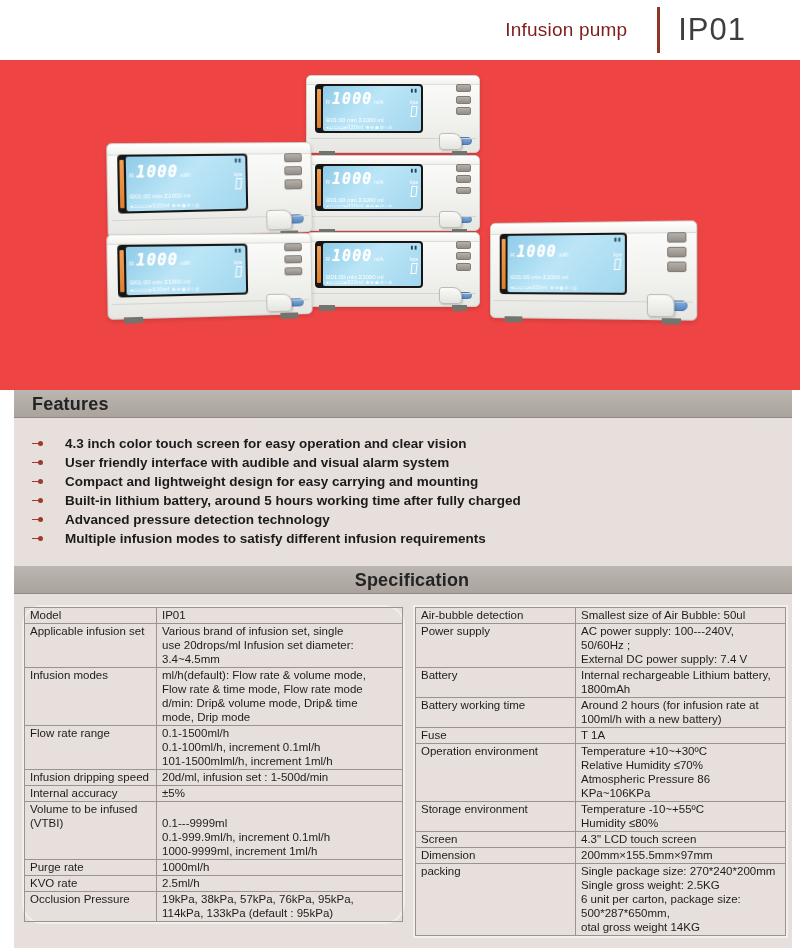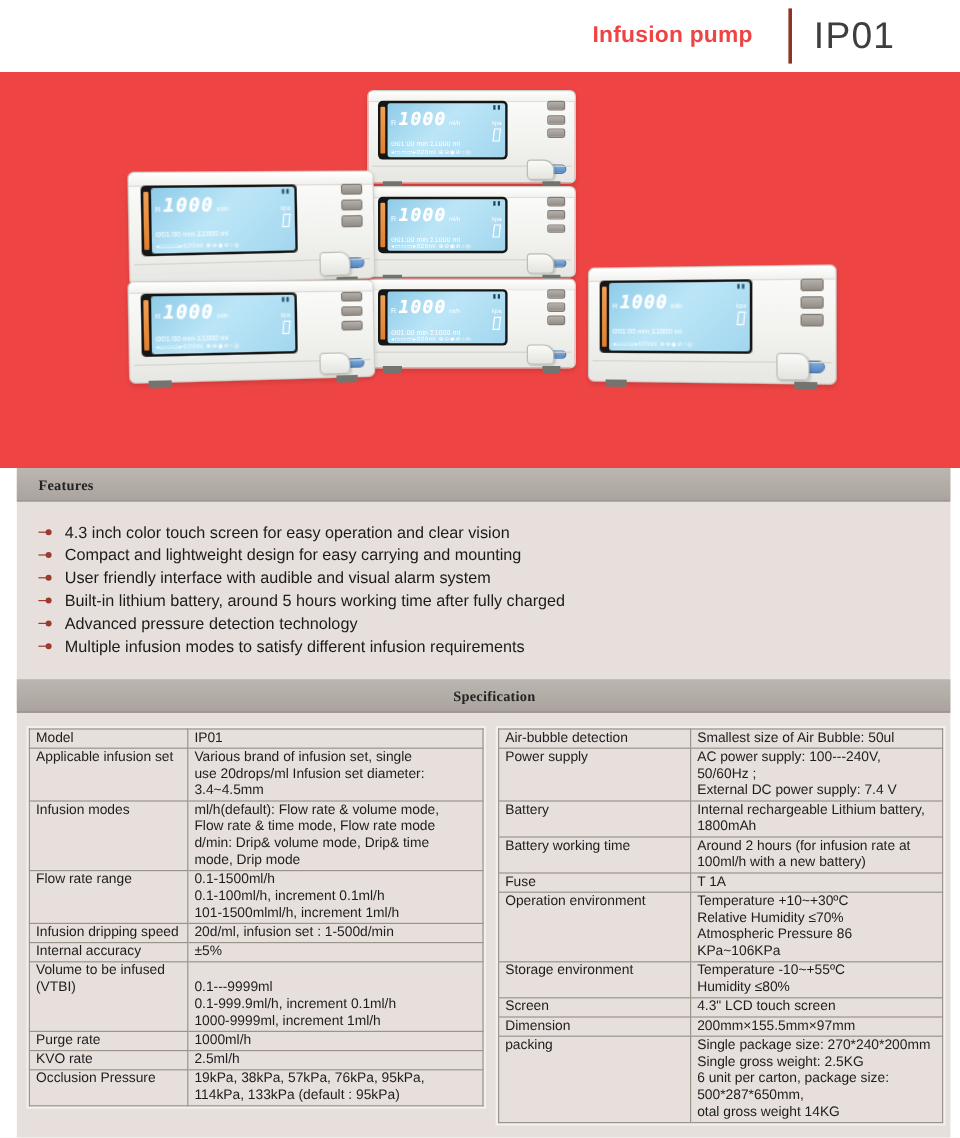--- a/index.html
+++ b/index.html
@@ -2,21 +2,21 @@
 <html><head>
 <meta charset="utf-8">
 <style>
   * { box-sizing: border-box; margin: 0; padding: 0; }
   html,body { width: 800px; height: 948px; background: #ffffff; overflow: hidden;
               font-family: "Liberation Sans", sans-serif; }
 
   
   .top-header { height: 60px; display: flex; align-items: center;
                 justify-content: flex-end; padding-right: 54px; background: #fff; }
-  .product-name { color: #ef4444; font-size: 19px; font-weight: bold; letter-spacing: .2px; }
+  .product-name { color: #7f1d1d; font-size: 19px; font-weight: normal; letter-spacing: .2px; }
   .header-divider { width: 3px; height: 46px; background: #8e3526; margin: 0 18px 0 30px; }
   .model-code { font-size: 31px; color: #3e3e3e; letter-spacing: 1px; font-weight: 400; }
 
   
   .hero { position: relative; height: 330px; background: #ef4444; }
   .pump-slot { position: absolute; }
   .pump-pos-1 { left: 306px; top: 15px;  width: 174px; height: 78px; }
   .pump-pos-2 { left: 306px; top: 95px;  width: 174px; height: 76px; }
   .pump-pos-3 { left: 306px; top: 172px; width: 174px; height: 75px; }
   .pump-pos-4 { left: 112px; top: 82px;  width: 200px; height: 90px; }
@@ -66,35 +66,35 @@
   .foot { position: absolute; bottom: -5px; height: 6px; width: 9%;
           background: #74746f; border-radius: 0 0 2px 2px; }
   .f-l { left: 7%; } .f-r { right: 7%; }
 
   
   .content-panel { margin: 0 8px 0 14px; background: #e6dfdb;
                    border-bottom: 4px solid #cbc3bd; padding-bottom: 34px; }
   .section-bar { height: 28px; display: flex; align-items: center; padding-left: 18px;
                  background: linear-gradient(#bcb6b1,#a9a29d);
                  box-shadow: inset 0 -1px 0 rgba(0,0,0,.15); }
-  .section-title { font-size: 12px; font-weight: bold; color: #242424; letter-spacing: .2px; font-family: Liberation Serif, serif; }
+  .section-title { font-size: 18px; font-weight: bold; color: #242424; letter-spacing: .2px; }
 
   .features-list { list-style: none; padding: 16px 20px 10px 18px; }
-  .features-list li { display: flex; align-items: center; gap: 11px;
-                      font-size: 13.5px; color: #1b1b1b; line-height: 19px; }
+  .features-list li { display: flex; align-items: center; gap: 22px;
+                      font-size: 13.5px; color: #1b1b1b; line-height: 19px; font-weight: bold; }
   .bullet { display: inline-flex; align-items: center; flex: 0 0 auto; }
   .b-dash { width: 7px; height: 1px; background: #9c3a2c; }
   .b-dot  { width: 5px; height: 5px; border-radius: 50%; background: #9c3a2c; margin-left: -1px; }
 
   .spec-bar { margin-top: 8px; justify-content: center; }
 
   .tables { display: flex; align-items: flex-start; gap: 12px; padding: 13px 6px 0 10px; }
   table.spec-table { border-collapse: collapse; font-size: 11.5px; color: #1d1d1d;
                      border: 1px solid #8a847e; box-shadow: 0 0 0 2px rgba(255,255,255,.5); }
-  .spec-left  { width: 380px; }
+  .spec-left  { width: 380px; border-radius: 18px; }
   .spec-right { width: 372px; }
   .spec-table th, .spec-table td { border: 1px solid #9a948d; padding: 0 5px 1px 5px;
                      font-weight: normal; text-align: left; vertical-align: top;
                      white-space: pre-line; line-height: 14px; }
   .spec-left  th { width: 132px; }
   .spec-right th { width: 160px; }
 </style>
 </head>
 <body>
 
@@ -314,29 +314,29 @@
           <i class="b-dot"></i>
         </span>
         <span>4.3 inch color touch screen for easy operation and clear vision</span>
       </li>
 
       <li>
         <span class="bullet">
           <i class="b-dash"></i>
           <i class="b-dot"></i>
         </span>
+        <span>User friendly interface with audible and visual alarm system</span>
+      </li>
+
+      <li>
+        <span class="bullet">
+          <i class="b-dash"></i>
+          <i class="b-dot"></i>
+        </span>
         <span>Compact and lightweight design for easy carrying and mounting</span>
-      </li>
-
-      <li>
-        <span class="bullet">
-          <i class="b-dash"></i>
-          <i class="b-dot"></i>
-        </span>
-        <span>User friendly interface with audible and visual alarm system</span>
       </li>
 
       <li>
         <span class="bullet">
           <i class="b-dash"></i>
           <i class="b-dot"></i>
         </span>
         <span>Built-in lithium battery, around 5 hours working time after fully charged</span>
       </li>
 

